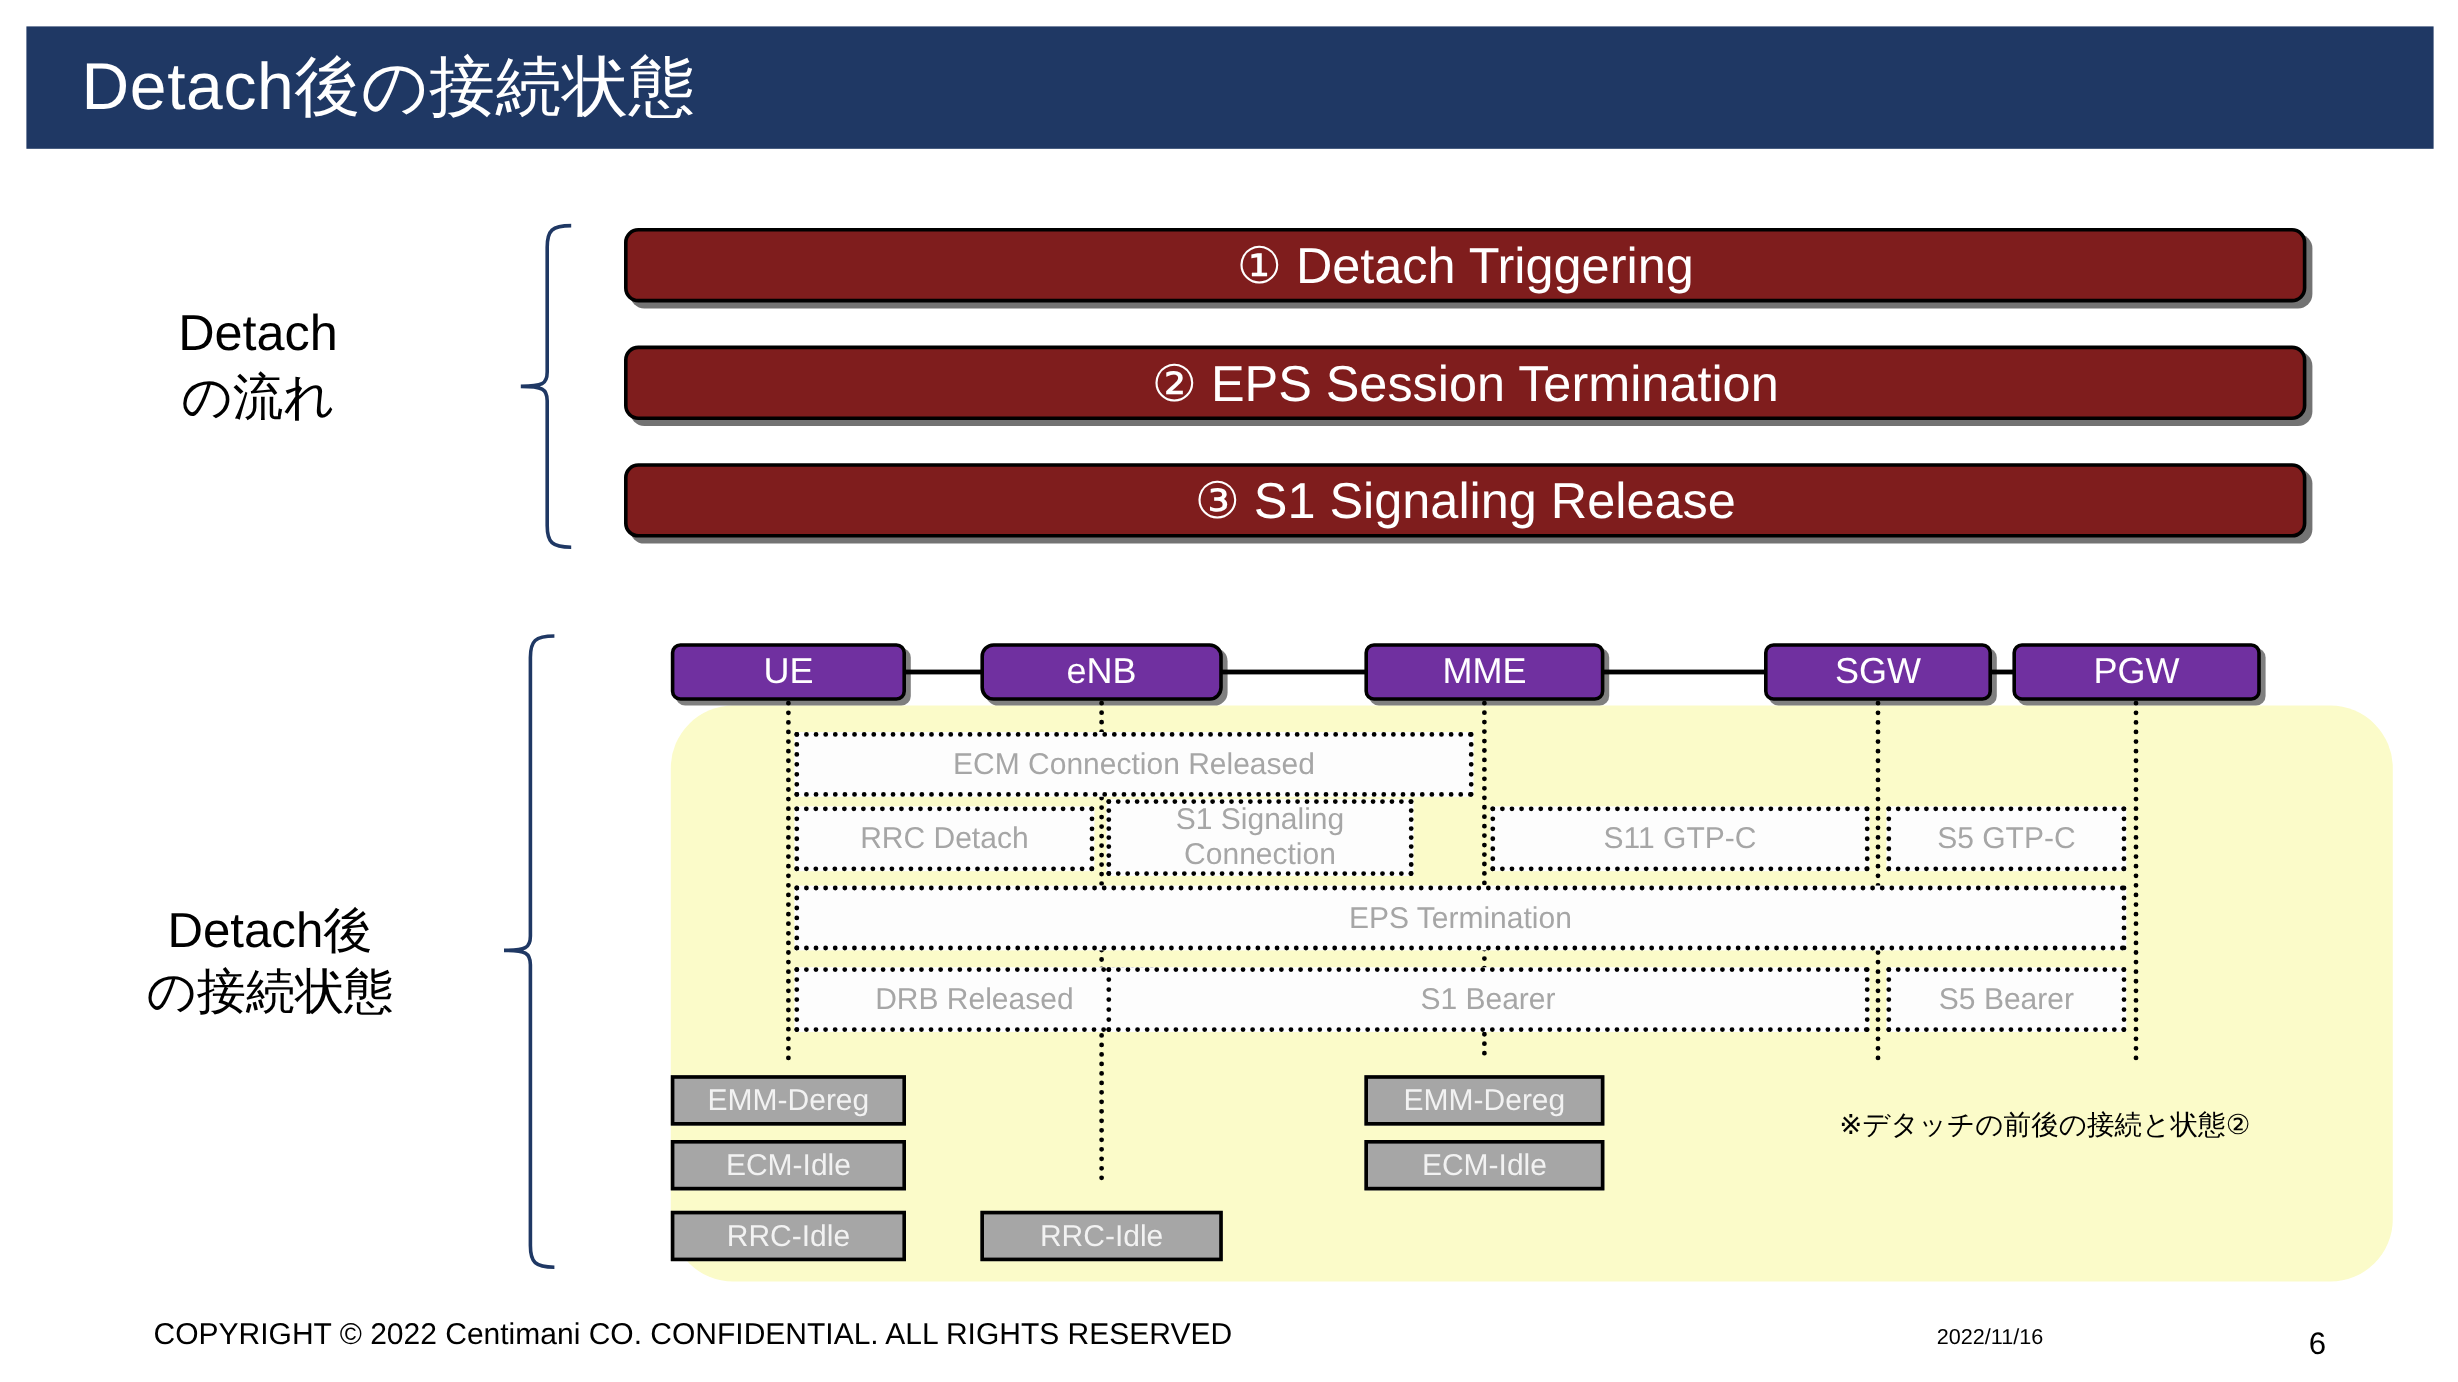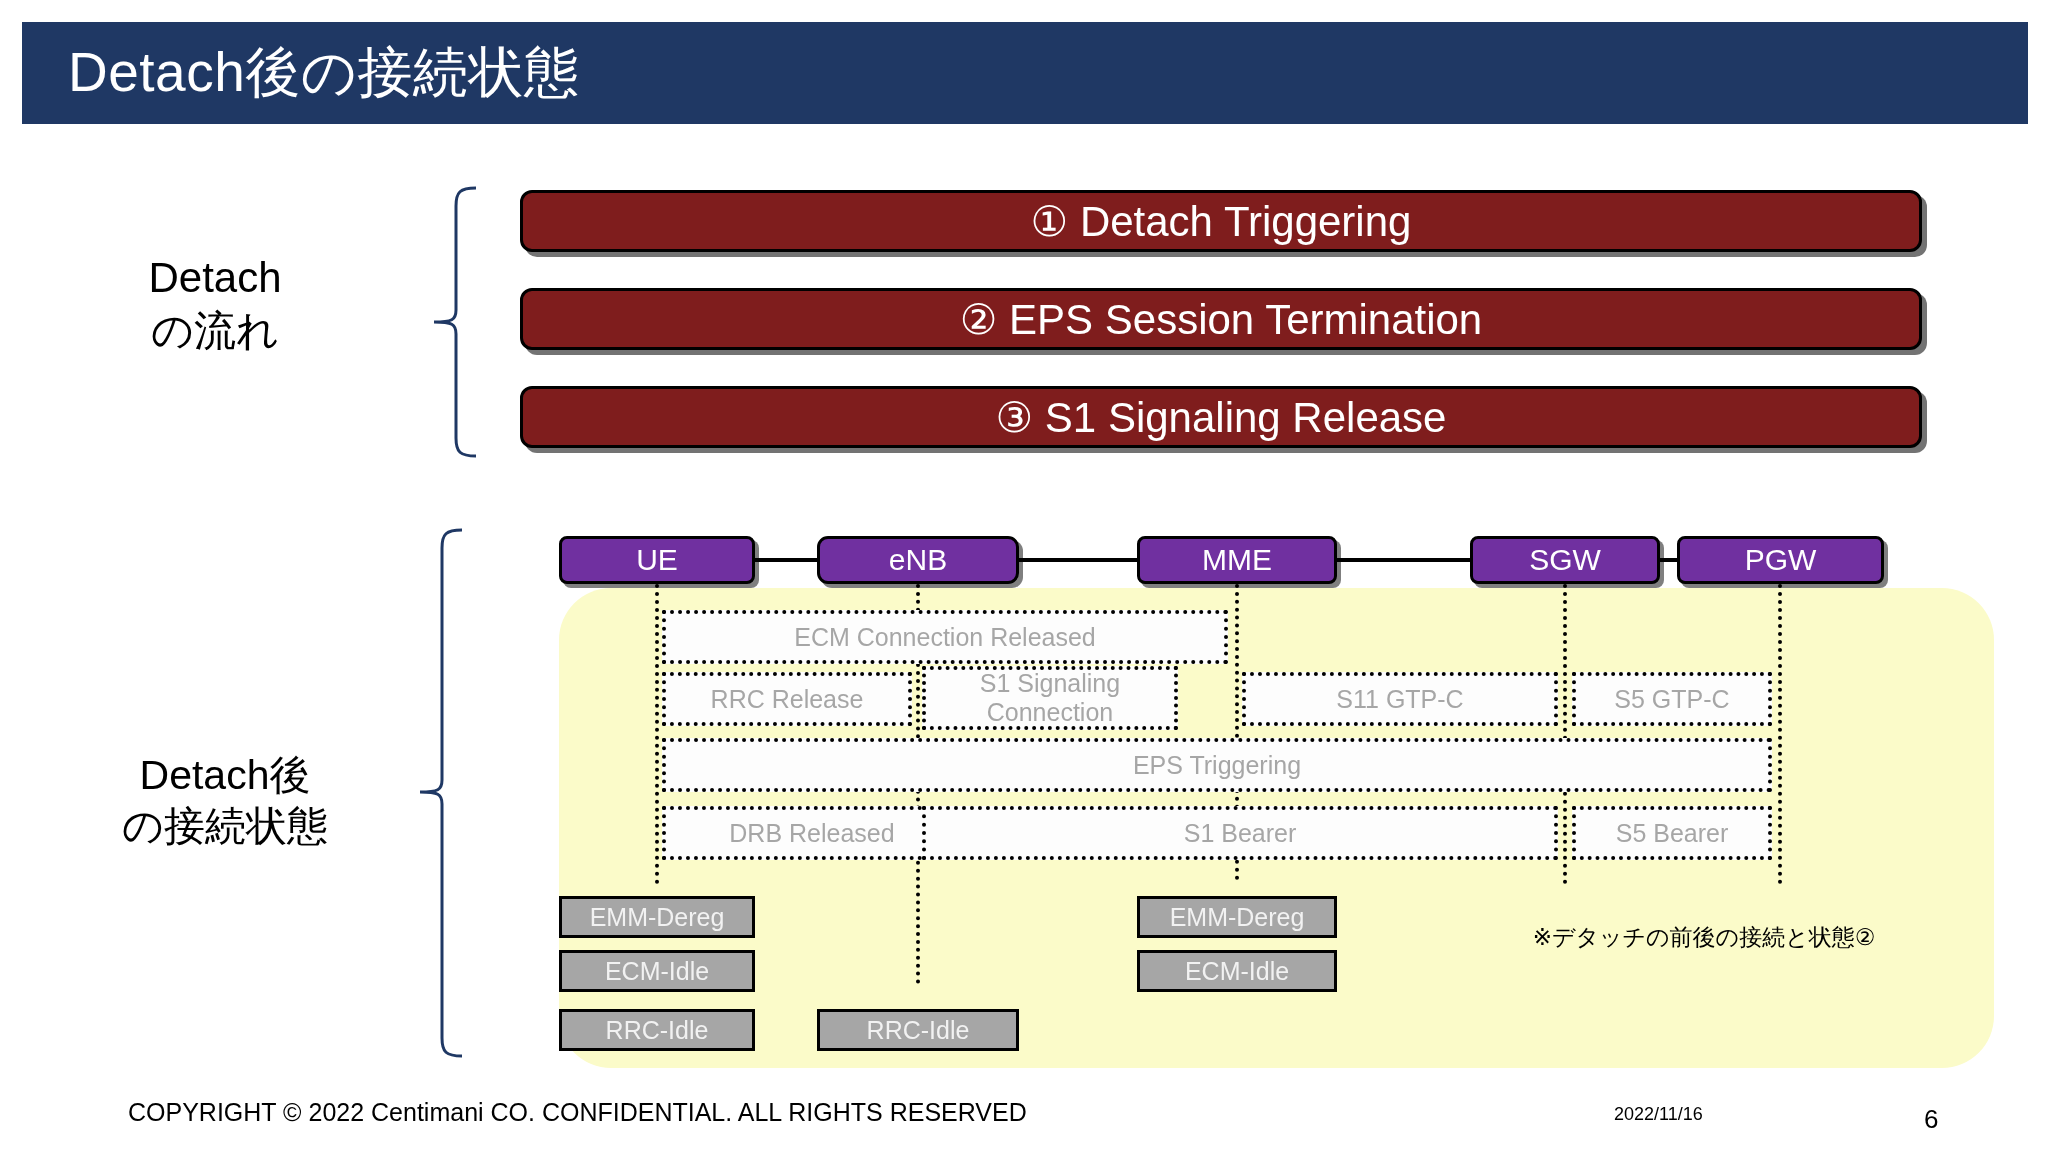--- a/index.html
+++ b/index.html
@@ -148,29 +148,29 @@
   <div id="node-pgw" class="node">PGW</div>
 
   <div class="vline" style="left:641px;top:84px;height:300px;"></div>
   <div class="vline" style="left:902px;top:84px;height:400px;"></div>
   <div class="vline" style="left:1221px;top:84px;height:296px;"></div>
   <div class="vline" style="left:1549px;top:84px;height:300px;"></div>
   <div class="vline" style="left:1764px;top:84px;height:300px;"></div>
 
   <div class="conn-box" style="left:648px;top:110px;width:566px;height:54px;">ECM Connection Released</div>
 
-  <div class="conn-box" style="left:648px;top:172px;width:250px;height:54px;">RRC Release</div>
+  <div class="conn-box" style="left:648px;top:172px;width:250px;height:54px;">RRC Detach</div>
 
   <div class="conn-box" style="left:908px;top:166px;width:256px;height:64px;padding:0 10px;">S1 Signaling Connection</div>
 
   <div class="conn-box" style="left:1228px;top:172px;width:316px;height:54px;">S11 GTP-C</div>
 
   <div class="conn-box" style="left:1558px;top:172px;width:200px;height:54px;">S5 GTP-C</div>
 
-  <div class="conn-box" style="left:648px;top:238px;width:1110px;height:54px;">EPS Triggering</div>
+  <div class="conn-box" style="left:648px;top:238px;width:1110px;height:54px;">EPS Termination</div>
 
   <div class="conn-box" style="left:648px;top:306px;width:300px;height:54px;">DRB Released</div>
 
   <div class="conn-box" style="left:908px;top:306px;width:636px;height:54px;">S1 Bearer</div>
 
   <div class="conn-box" style="left:1558px;top:306px;width:200px;height:54px;">S5 Bearer</div>
 
   <div class="state-box" style="left:545px;top:396px;width:196px;">EMM-Dereg</div>
   <div class="state-box" style="left:545px;top:450px;width:196px;">ECM-Idle</div>
   <div class="state-box" style="left:545px;top:509px;width:196px;">RRC-Idle</div>

